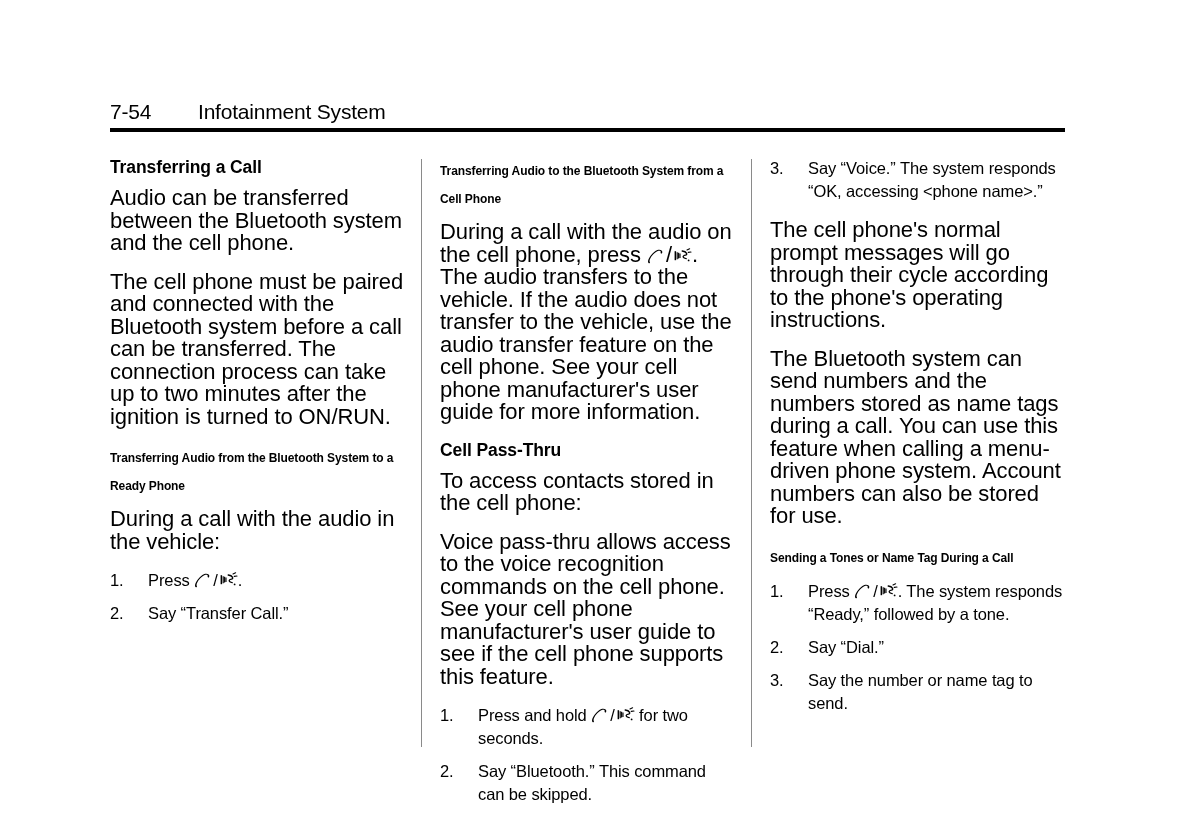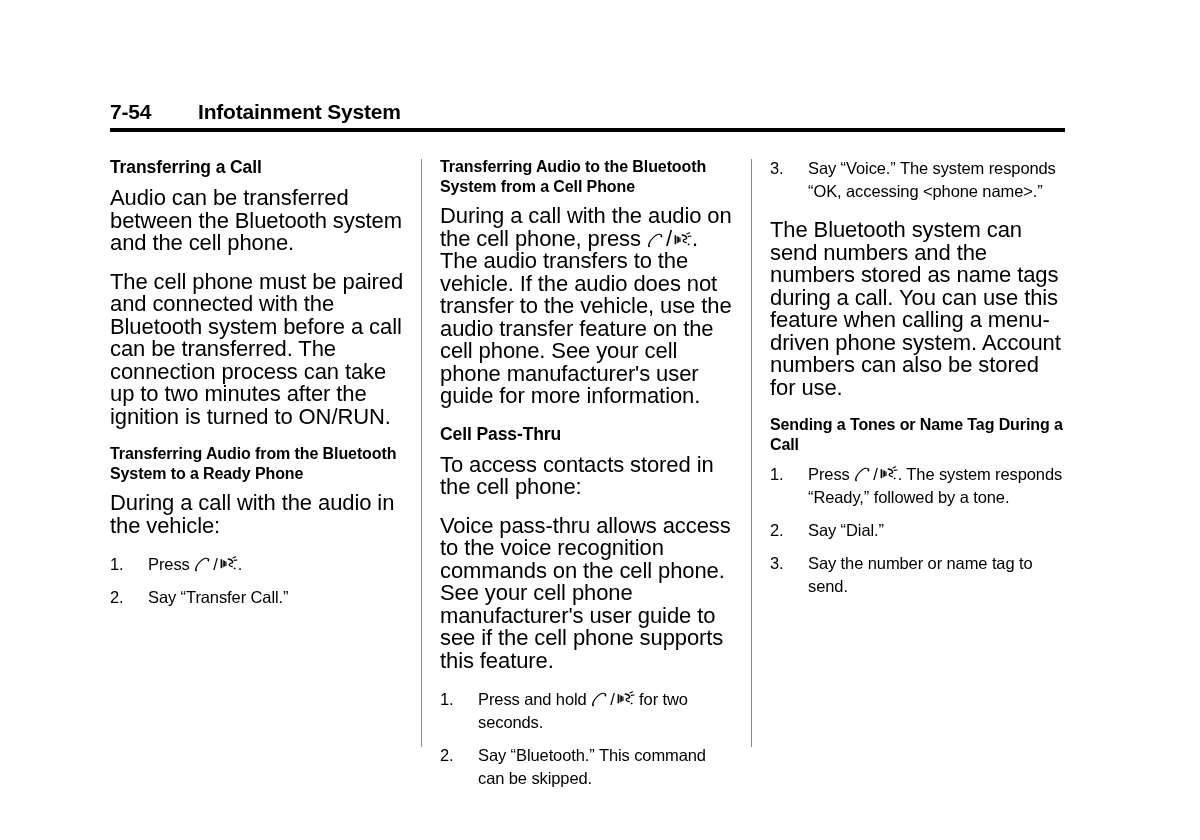--- a/index.html
+++ b/index.html
@@ -26,21 +26,21 @@
   .page-header {
     position: absolute;
     left: 110px;
     top: 100px;
     width: 955px;
   }
   .header-row {
     display: flex;
     align-items: baseline;
     font-size: 21px;
-    font-weight: bold;
+    font-weight: normal;
     letter-spacing: -0.2px;
     justify-content: center;
   }
   .header-folio {
     width: 88px;
     flex: 0 0 88px;
   }
   .header-title {
     flex: 1 1 auto;
   }
@@ -81,23 +81,23 @@
 
   
   h2.sec-head {
     font-size: 17.5px;
     font-weight: bold;
     line-height: 21px;
     margin: 0 0 9px 0;
     letter-spacing: -0.1px;
   }
   h3.sub-head {
-    font-size: 16px;
+    font-size: 12px;
     font-weight: bold;
-    line-height: 20px;
+    line-height: 28px;
     margin: 0 0 8px 0;
     letter-spacing: -0.1px;
   }
   p.body {
     font-size: 22px;
     line-height: 22.5px;
     margin: 0 0 16px 0;
     letter-spacing: -0.1px;
   }
 
@@ -216,20 +216,21 @@
       </div>
 
     <div class="col-gap">
       <div class="col-divider"></div>
     </div>
 
     <div class="col" id="col-2">
         <ol class="steps">
           <li><span class="num">3.</span><span>Say “Voice.” The system responds “OK, accessing &lt;phone name&gt;.”</span></li>
         </ol>
+        <p class="body">The cell phone's normal prompt messages will go through their cycle according to the phone's operating instructions.</p>
         <p class="body">The Bluetooth system can send numbers and the numbers stored as name tags during a call. You can use this feature when calling a menu-driven phone system. Account numbers can also be stored for use.</p>
         <h3 class="sub-head">Sending a Tones or Name Tag During a Call</h3>
         <ol class="steps">
           <li><span class="num">1.</span><span>Press </span><span class="nowrap"><span class="glyph glyph-phone"><svg viewBox="0 0 17 15" width="17" height="15" xmlns="http://www.w3.org/2000/svg">
                   <path d="M14.6 1.5c-1.0-0.9-2.6-1.1-4.2-0.5C8.3 1.8 6.0 3.7 4.0 6.2 2.4 8.2 1.4 10.2 1.1 11.8c-0.2 1.1 0 1.9 0.5 2.3 0.4 0.3 0.9 0.2 1.2-0.2 0.3-0.4 0.2-0.9-0.1-1.2-0.2-0.2-0.2-0.6-0.1-1.2 0.3-1.3 1.1-3.1 2.6-4.9C7.0 4.3 9.0 2.6 10.8 2.0c1.1-0.4 2.0-0.3 2.5 0.1 0.4 0.3 0.5 0.8 0.3 1.4-0.1 0.4 0.1 0.9 0.5 1.0 0.4 0.1 0.9-0.1 1.0-0.5C15.5 3.0 15.3 2.1 14.6 1.5z" fill="#000"></path>
                 </svg></span><span class="glyph-sep">/</span><span class="glyph glyph-voice"><svg viewBox="0 0 18 16" width="18" height="16" xmlns="http://www.w3.org/2000/svg">
                   <rect x="0.6" y="3.2" width="1.5" height="9" fill="#000"></rect>
                   <path d="M3.2 4.2 L3.2 11.2 M4.6 4.8 L4.6 10.6 M6.0 5.4 L6.0 10.0" stroke="#000" stroke-width="1.1" fill="none"></path>
                   <path d="M8.2 3.0 C10.4 3.2 12.0 4.2 12.6 5.4 C13.0 6.3 12.4 7.0 11.4 7.2 C10.4 7.4 9.4 7.6 9.2 8.4 C9.0 9.4 10.2 10.3 12.2 10.6" stroke="#000" stroke-width="1.3" fill="none" stroke-linecap="round"></path>
                   <path d="M13.0 2.0 L15.6 0.8 M14.2 4.4 L17.0 4.0" stroke="#000" stroke-width="1.1" fill="none" stroke-linecap="round"></path>

